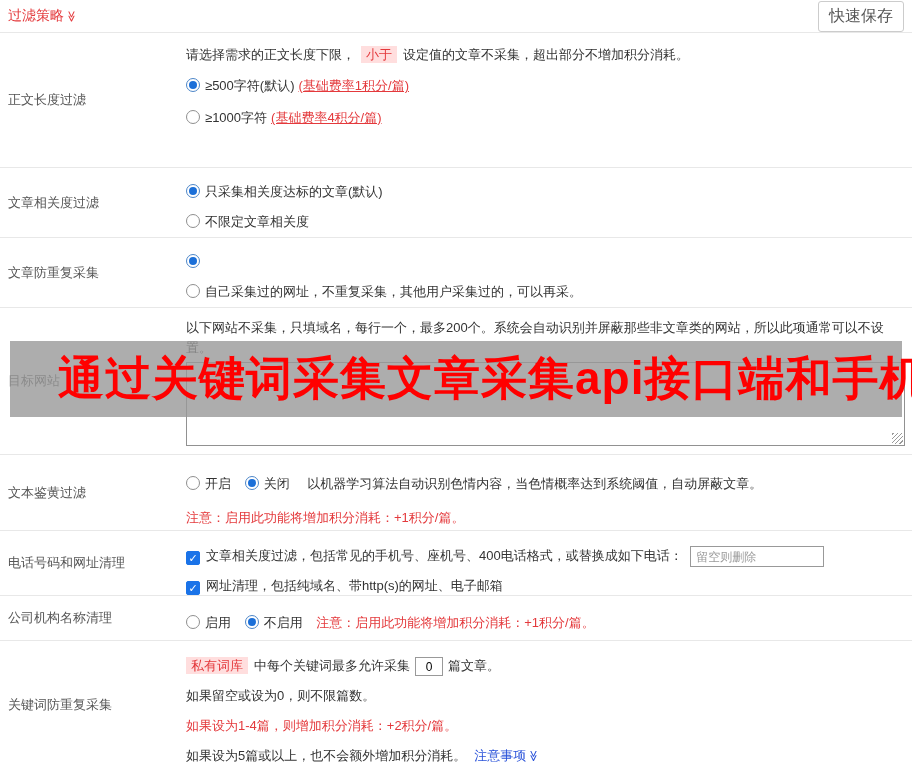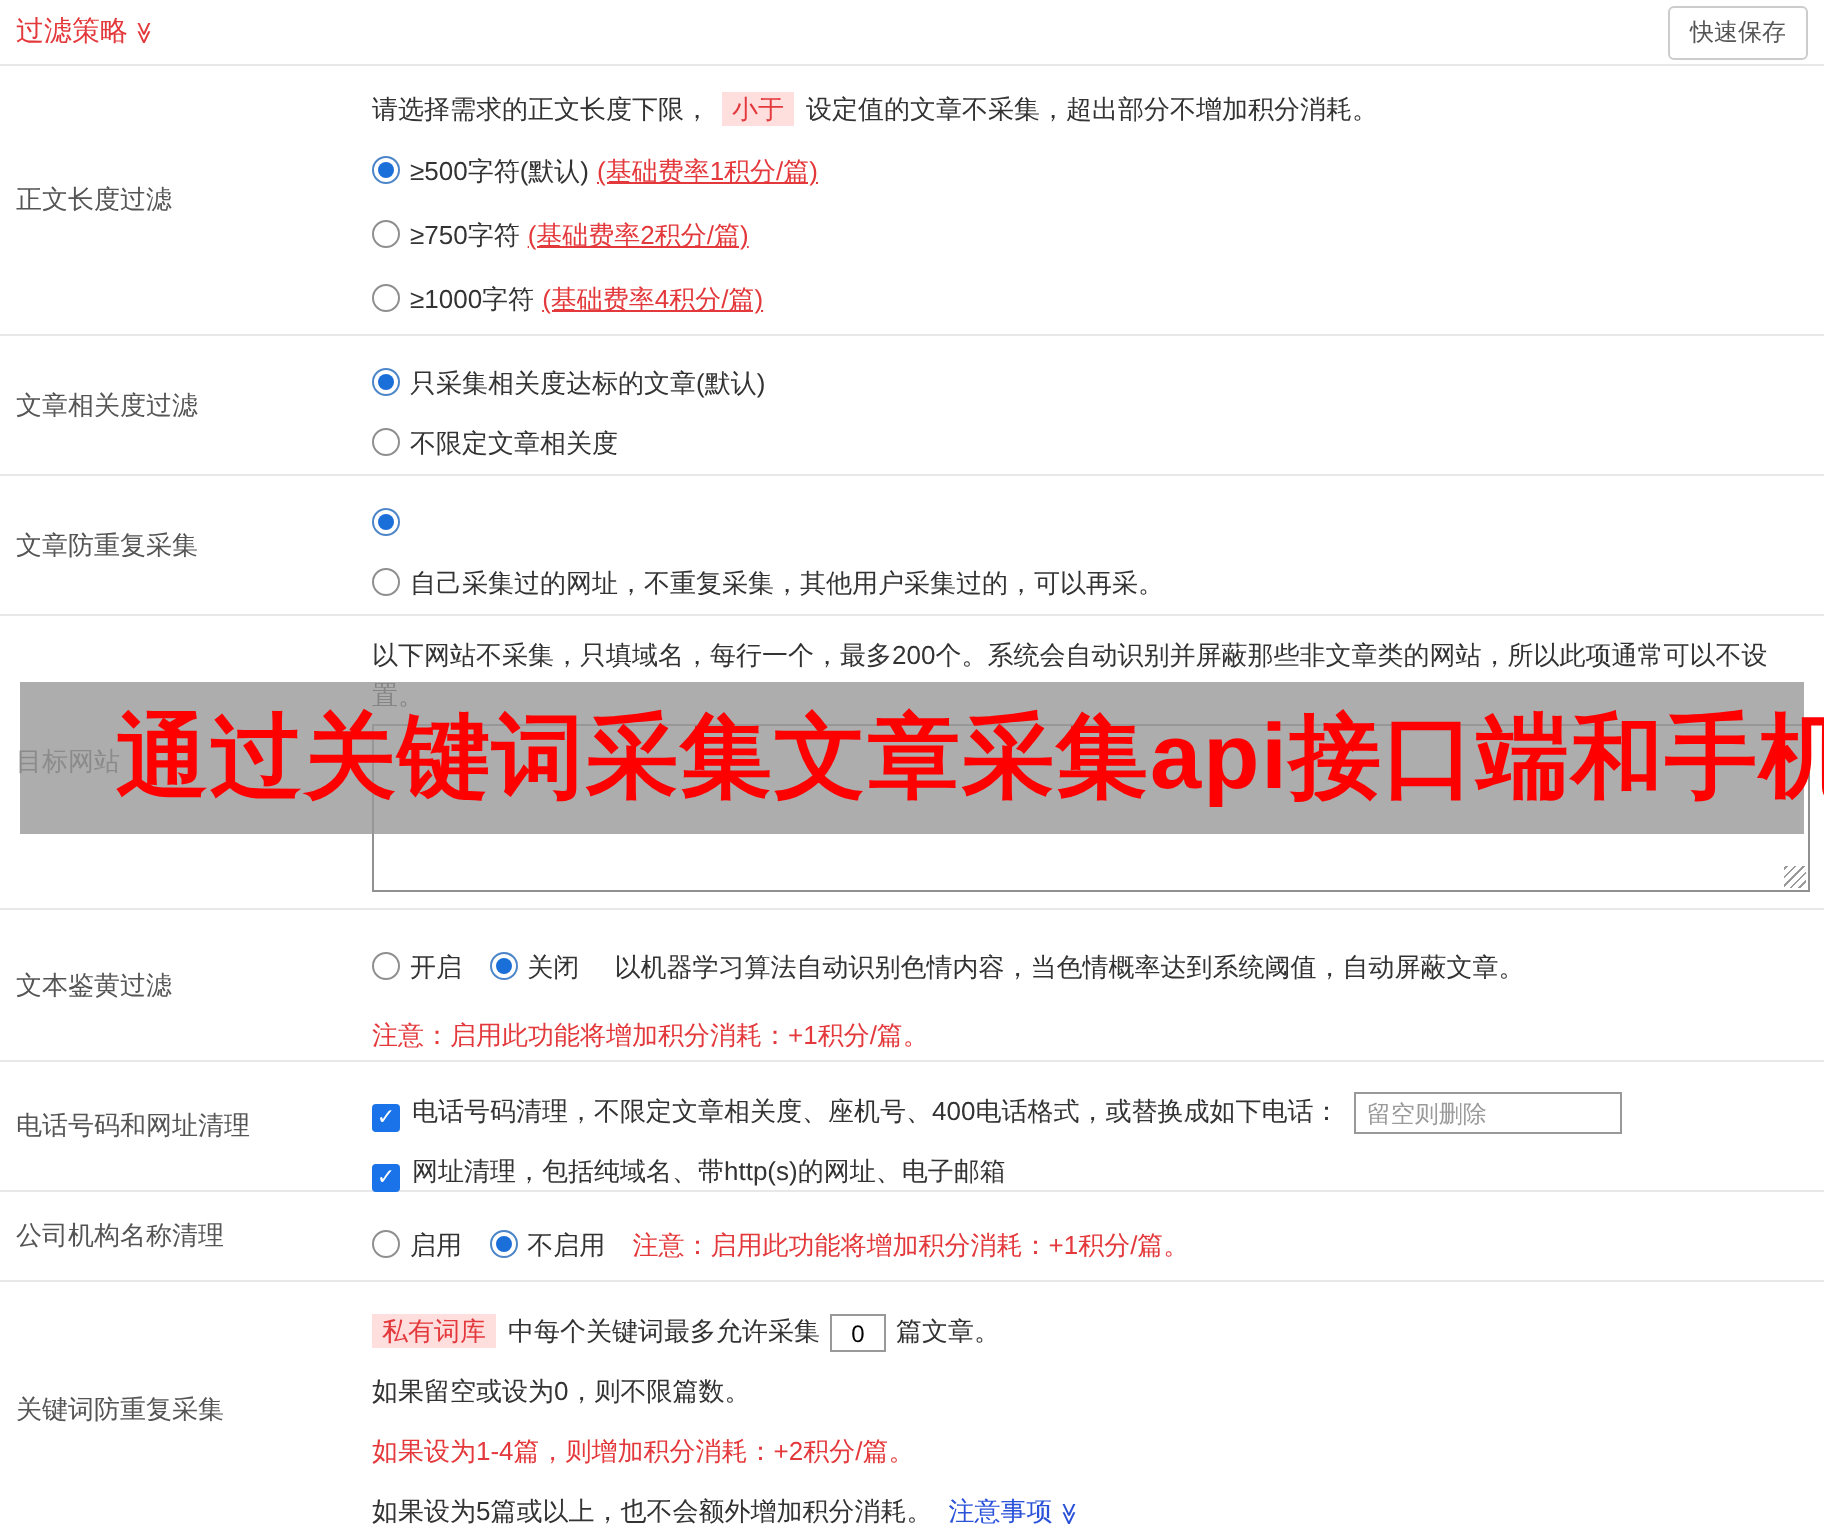--- a/index.html
+++ b/index.html
@@ -14,21 +14,21 @@
   
   .header {
     height:33px; border-bottom:1px solid #e8e8e8;
     display:flex; align-items:center; justify-content:space-between;
     padding:0 8px;
   }
   .title { color:#e4393c; font-size:14px; }
   .chev { display:inline-block; transform:rotate(90deg); font-size:11px; margin-left:2px; }
   .save-btn {
     background:#fff; border:1px solid #ccc; border-radius:3px;
-    padding:4px 10px; font-size:12px; color:#555; cursor:pointer;
+    padding:4px 10px; font-size:16px; color:#555; cursor:pointer;
     font-family:Liberation Sans, sans-serif;
   }
 
   
   .row { display:flex; border-bottom:1px solid #e8e8e8; }
   .row-label {
     width:178px; flex-shrink:0; padding-left:8px;
     display:flex; align-items:center; color:#555;
   }
   .row-content { flex:1; padding:0 6px 0 8px; }
@@ -121,23 +121,20 @@
 <div class="row r-length">
   <div class="row-label">正文长度过滤</div>
   <div class="row-content">
     <div class="intro">
       <span>请选择需求的正文长度下限，</span><span class="hl">小于</span><span>设定值的文章不采集，超出部分不增加积分消耗。</span>
     </div>
     <label class="opt">
       <span class="radio checked"></span><span>≥500字符(默认)</span><span class="red-u">(基础费率1积分/篇)</span>
     </label>
     <label class="opt">
-      <span class="radio"></span><span>≥750字符</span><span class="red-u">(基础费率2积分/篇)</span>
-    </label>
-    <label class="opt">
       <span class="radio"></span><span>≥1000字符</span><span class="red-u">(基础费率4积分/篇)</span>
     </label>
   </div>
 </div>
 
 <div class="row r-rel">
   <div class="row-label">文章相关度过滤</div>
   <div class="row-content">
     <label class="opt" style="line-height:30px">
       <span class="radio checked"></span><span>只采集相关度达标的文章(默认)</span>
@@ -185,21 +182,21 @@
     </div>
     <div class="red note">注意：启用此功能将增加积分消耗：+1积分/篇。</div>
   </div>
 </div>
 
 <div class="row r-phone">
   <div class="row-label">电话号码和网址清理</div>
   <div class="row-content">
     <div class="line30">
       <label>
-        <span class="cbx checked"></span><span>电话号码清理，不限定文章相关度、座机号、400电话格式，或替换成如下电话：</span>
+        <span class="cbx checked"></span><span>文章相关度过滤，包括常见的手机号、座机号、400电话格式，或替换成如下电话：</span>
       </label>
       <input class="txt" type="text" placeholder="留空则删除" style="">
     </div>
     <div class="line30">
       <label>
         <span class="cbx checked"></span><span>网址清理，包括纯域名、带http(s)的网址、电子邮箱</span>
       </label>
     </div>
   </div>
 </div>

